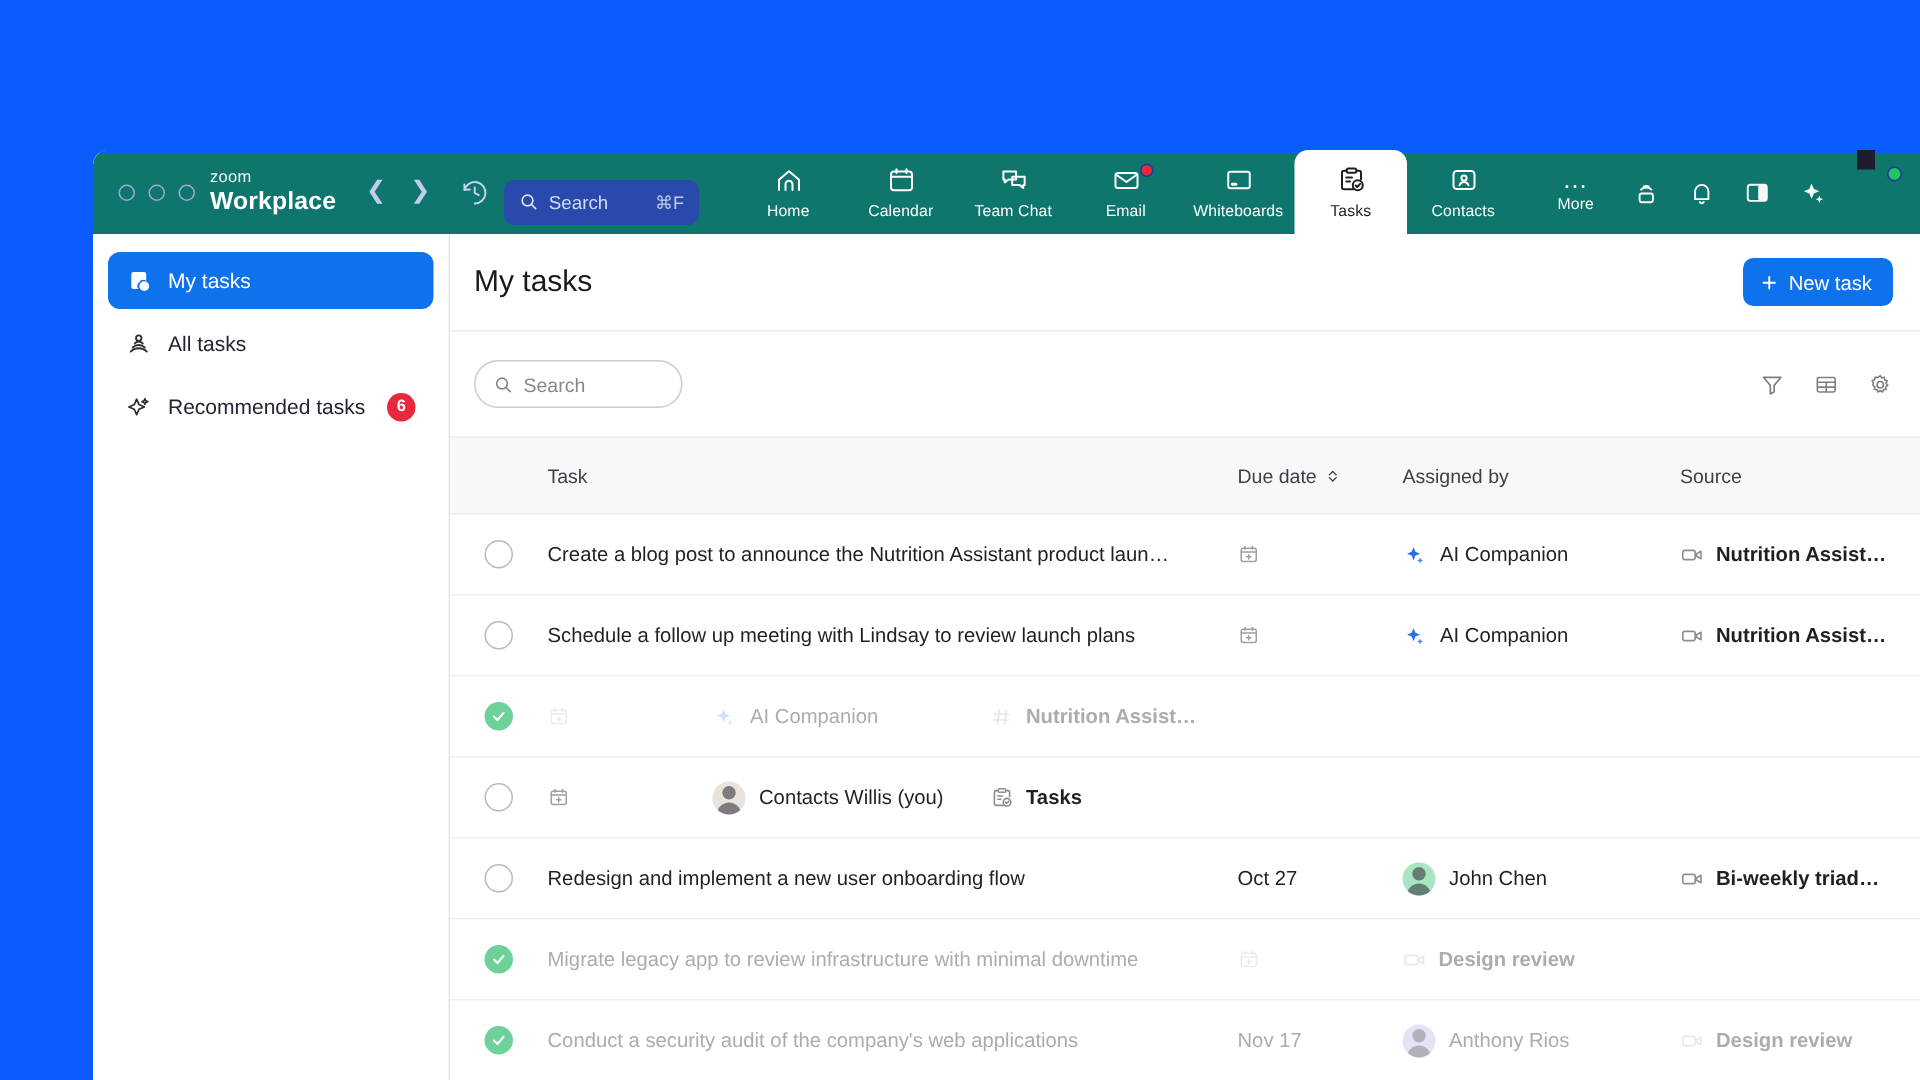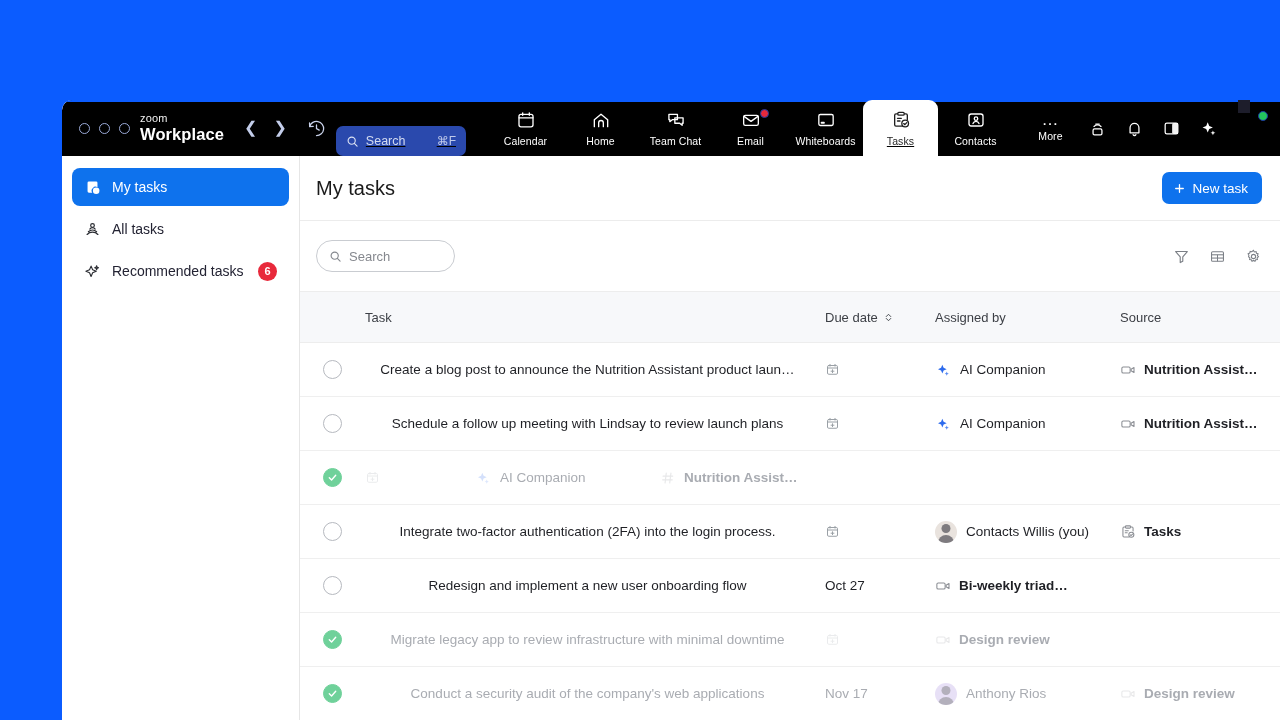--- a/index.html
+++ b/index.html
@@ -18,23 +18,23 @@
     width: 1218px; height: 620px;
     background: #ffffff;
     border-radius: 10px 0 0 0;
     overflow: hidden;
   }
 
   
   #topnav {
     position: relative;
     height: 56px; width: 100%;
-    background: #000000;
+    background: #0f766e;
     border-radius: 10px 0 0 0;
-    display: flex; align-items: flex-end; text-decoration: underline;
+    display: flex; align-items: center;
   }
   #topnav::before {
     content: ""; position: absolute; left: 0; right: 0; top: 0; height: 2px;
     background: #0b5cff;
   }
   .traffic { display: flex; align-items: center; gap: 9px; padding: 0 10px 0 17px; height: 56px; }
   .dot { width: 11px; height: 11px; border-radius: 50%; border: 1.3px solid #9aa9d6; }
 
   .brand { height: 56px; display: flex; flex-direction: column; justify-content: center; line-height: 1; padding-right: 6px;}
   .brand .b1 { color: #ffffff; font-size: 11px; letter-spacing: .2px; opacity: .95;}
@@ -131,21 +131,21 @@
 
   
   .thead {
     height: 52px; background: #f7f8fa;
     display: flex; align-items: center;
     font-size: 13px; color: #3c3f45;
     border-top: 1px solid #ededed; border-bottom: 1px solid #ededed;
   }
   .row {
     height: 54px; display: flex; align-items: center;
-    border-bottom: 1px solid #efefef; font-size: 13.5px; color: #1f2025; text-align: center;
+    border-bottom: 1px solid #efefef; font-size: 13.5px; color: #1f2025;
   }
   .c-check { width: 65px; display: flex; justify-content: center; flex: none; }
   .c-task  { width: 460px; flex: none; padding-right: 15px;
              white-space: nowrap; overflow: hidden; text-overflow: ellipsis; }
   .c-due   { width: 110px; flex: none; display: flex; align-items: center; }
   .c-assign{ width: 185px; flex: none; display: flex; align-items: center; gap: 9px; }
   .c-src   { width: 160px; flex: none; display: flex; align-items: center; gap: 8px;
              white-space: nowrap; overflow: hidden; }
   .c-src .slabel2 { overflow: hidden; text-overflow: ellipsis; font-weight: bold; }
 
@@ -228,38 +228,38 @@
           </svg>
         </span>
         <span class="slabel">Search</span>
         <span class="skey">⌘F</span>
       </div>
 
       <div class="tabs">
 
         <div class="tab">
           <span>
+            <svg width="20" height="20" viewBox="0 0 24 24" fill="none" stroke="currentColor" stroke-width="1.6" stroke-linecap="round" stroke-linejoin="round">
+              <path d="M4 20v-8.2L12 5l8 6.8V20"></path>
+                <path d="M9.2 20v-4.6a2.8 2.8 0 0 1 5.6 0V20"></path>
+            </svg>
+          </span>
+          <span class="tlabel">Home</span>
+        </div>
+
+        <div class="tab">
+          <span>
             <svg width="20" height="20" viewBox="0 0 24 24" fill="none" stroke="currentColor" stroke-width="1.6" stroke-linecap="round">
               <rect x="3.6" y="5.2" width="16.8" height="15" rx="2.4"></rect>
                 <line x1="3.6" y1="9.4" x2="20.4" y2="9.4"></line>
               <line x1="8" y1="3.4" x2="8" y2="6.4"></line>
                 <line x1="16" y1="3.4" x2="16" y2="6.4"></line>
             </svg>
           </span>
           <span class="tlabel">Calendar</span>
-        </div>
-
-        <div class="tab">
-          <span>
-            <svg width="20" height="20" viewBox="0 0 24 24" fill="none" stroke="currentColor" stroke-width="1.6" stroke-linecap="round" stroke-linejoin="round">
-              <path d="M4 20v-8.2L12 5l8 6.8V20"></path>
-                <path d="M9.2 20v-4.6a2.8 2.8 0 0 1 5.6 0V20"></path>
-            </svg>
-          </span>
-          <span class="tlabel">Home</span>
         </div>
 
         <div class="tab">
           <span>
             <svg width="20" height="20" viewBox="0 0 24 24" fill="none" stroke="currentColor" stroke-width="1.6" stroke-linecap="round" stroke-linejoin="round">
               <path d="M3.5 5.2h10.2v6.4H7.6L4.6 14V11.6H3.5z"></path>
               <path d="M10.6 9.4h9.9v6.5h-1.1v2.5l-3-2.5h-5.8z"></path>
             </svg>
           </span>
           <span class="tlabel">Team Chat</span>
@@ -569,21 +569,20 @@
               </svg>
             </span>
             <span class="slabel2">Nutrition Assist…</span>
           </div>
         </div>
 
         <div class="row">
           <div class="c-check">
               <span class="ckbox"></span>
             </div>
-          <div class="c-task">Integrate two-factor authentication (2FA) into the login process.</div>
           <div class="c-due">
             <span class="ico due">
               <svg width="15" height="15" viewBox="0 0 24 24" fill="none" stroke="currentColor" stroke-width="1.6" stroke-linecap="round">
                 <rect x="4" y="5.6" width="16" height="14" rx="2"></rect>
                   <line x1="4" y1="9.6" x2="20" y2="9.6"></line>
                 <line x1="8" y1="3.8" x2="8" y2="6.6"></line>
                   <line x1="16" y1="3.8" x2="16" y2="6.6"></line>
                 <line x1="12" y1="12.4" x2="12" y2="17"></line>
                   <line x1="9.7" y1="14.7" x2="14.3" y2="14.7"></line>
               </svg>
@@ -608,20 +607,24 @@
             <span class="slabel2">Tasks</span>
           </div>
         </div>
 
         <div class="row">
           <div class="c-check">
               <span class="ckbox"></span>
             </div>
           <div class="c-task">Redesign and implement a new user onboarding flow</div>
           <div class="c-due">Oct 27</div>
+          <div class="c-assign">
+            <span class="av g"></span>
+            <span>John Chen</span>
+          </div>
           <div class="c-src">
             <span class="ico">
               <svg width="16" height="16" viewBox="0 0 24 24" fill="none" stroke="currentColor" stroke-width="1.6" stroke-linejoin="round">
                 <rect x="2.8" y="7.4" width="12.4" height="9.2" rx="2"></rect>
                   <polygon points="16.6,10.8 21,8.2 21,15.8 16.6,13.2"></polygon>
               </svg>
             </span>
             <span class="slabel2">Bi-weekly triad…</span>
           </div>
         </div>

